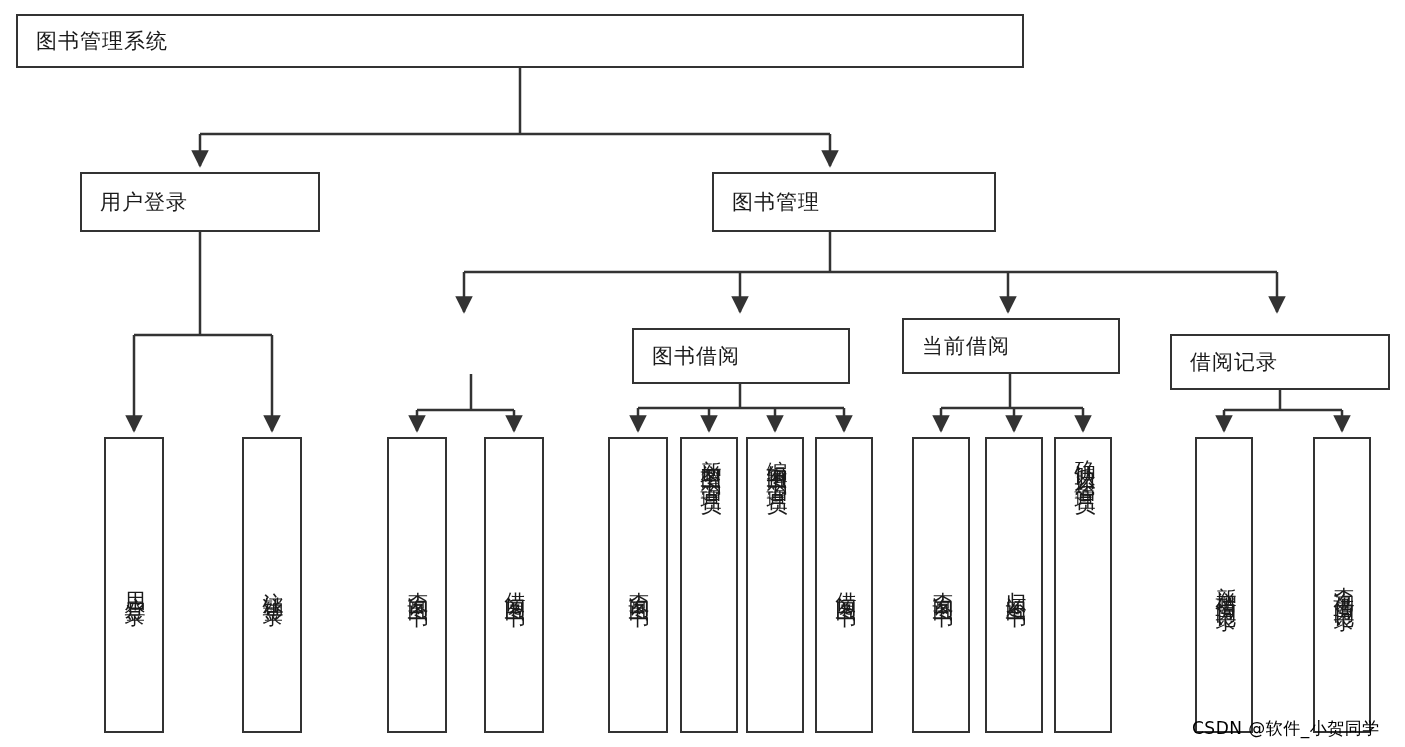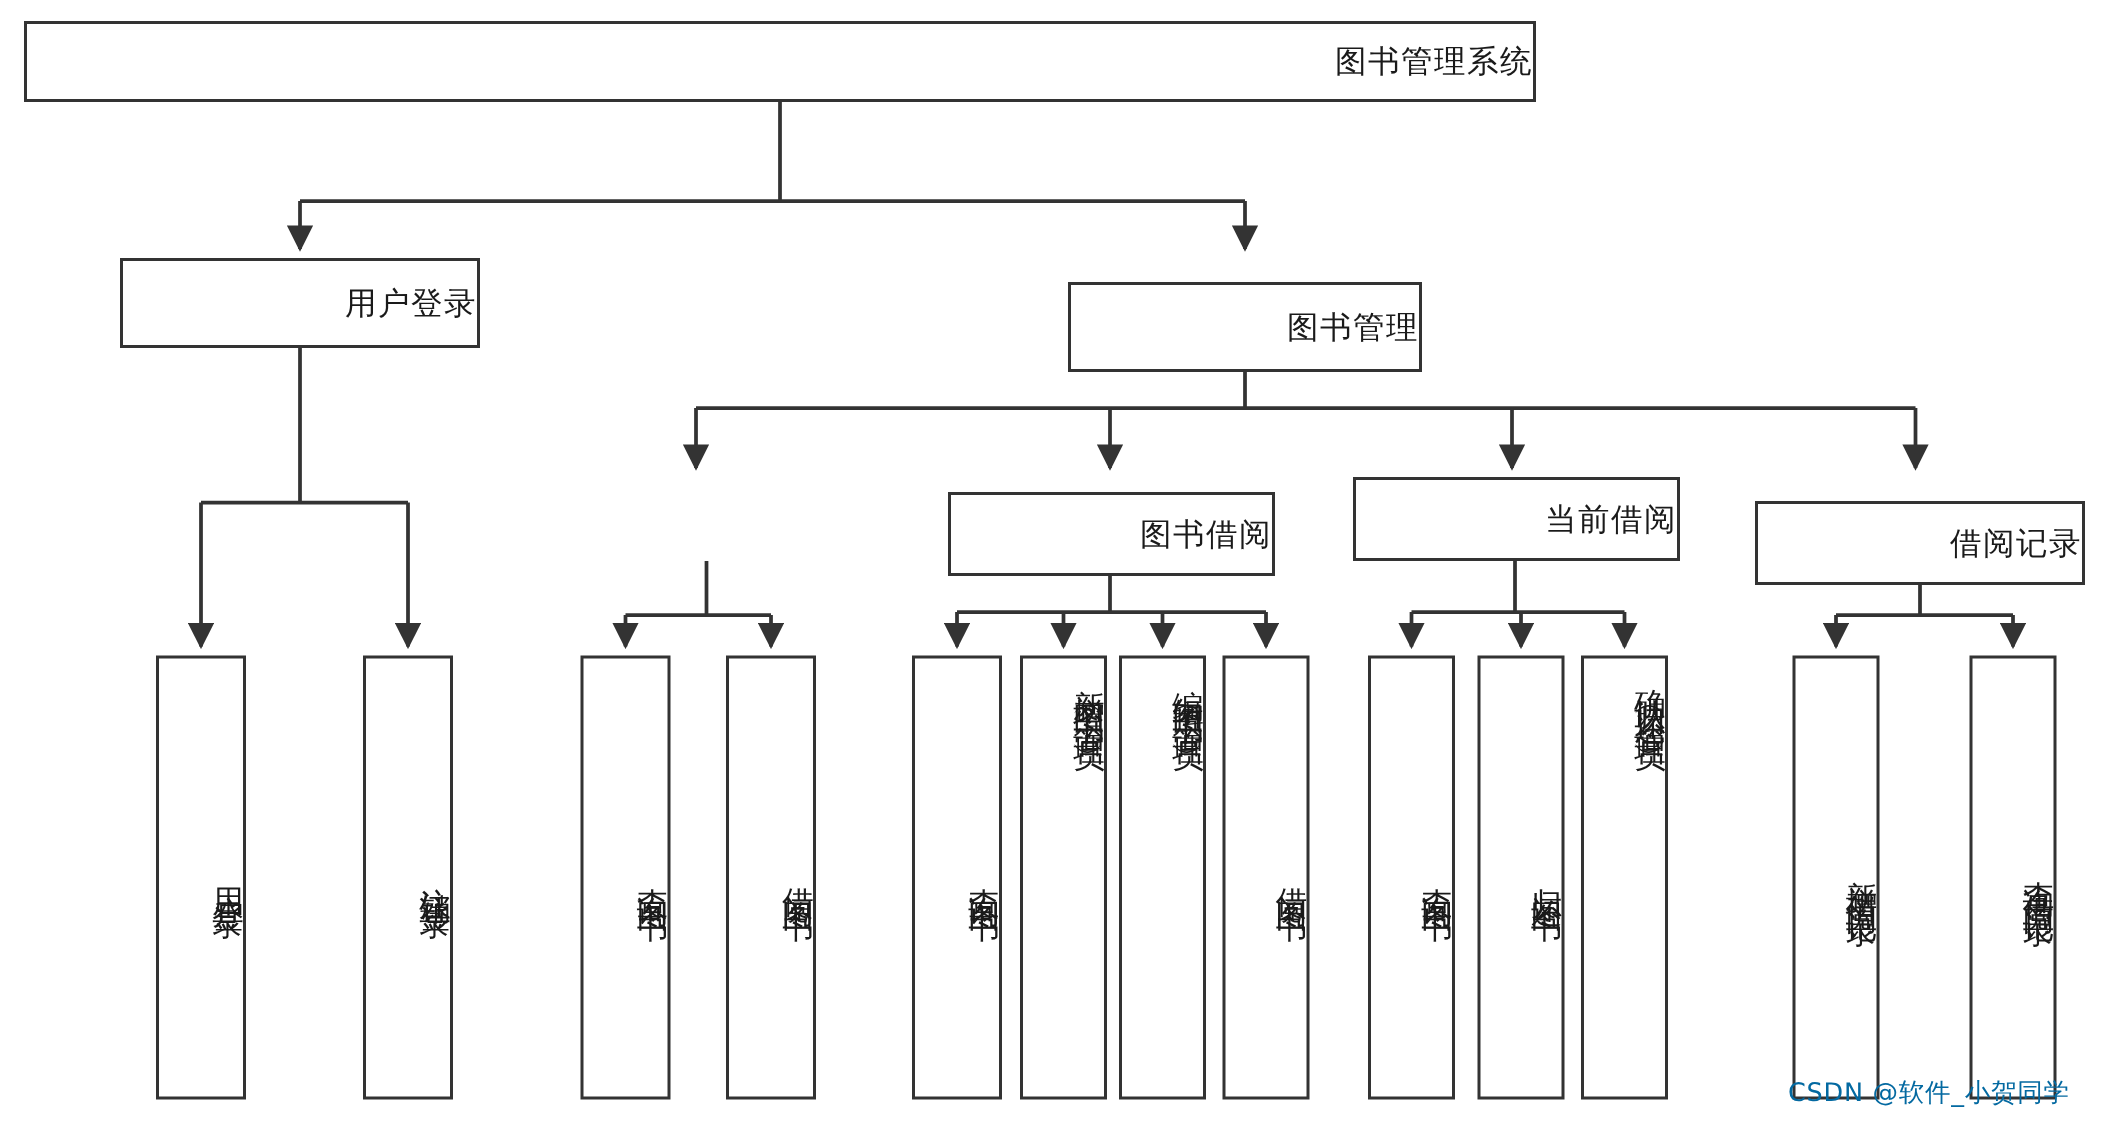--- a/index.html
+++ b/index.html
@@ -25,21 +25,21 @@
     height: 747px;
     pointer-events: none;
   }
   .node {
     position: absolute;
     box-sizing: border-box;
     background: #ffffff;
     border: 2px solid #333333;
     display: flex;
     align-items: center;
-    justify-content: flex-end;
+    justify-content: flex-start;
     color: #1a1a1a;
     padding-left: 18px;
   }
   .node.horiz {
     font-size: 21px;
     letter-spacing: 1px;
     white-space: nowrap;
   }
   .node.vert {
     font-size: 21px;
@@ -54,21 +54,21 @@
     line-height: 1;
     white-space: nowrap;
     text-align: center;
   }
   .node.vert.top-align {
     align-items: flex-start;
   }
   .watermark {
     position: absolute;
     font-size: 17px;
-    color: #0369a1;
+    color: #000000;
     white-space: nowrap;
     letter-spacing: 0.5px;
     text-align: center;
   }
 </style>
 </head>
 <body>
 
 <div id="canvas">
 
@@ -122,21 +122,21 @@
     </g>
   </svg>
 
   <div class="node horiz" style="left: 16px; top: 14px; width: 1008px; height: 54px;">
     <span>图书管理系统</span>
   </div>
 
   <div class="node horiz" style="left: 80px; top: 172px; width: 240px; height: 60px;">
     <span>用户登录</span>
   </div>
-  <div class="node horiz" style="left: 712px; top: 188px; width: 236px; height: 60px; font-family: Liberation Mono, monospace;">
+  <div class="node horiz" style="left: 712px; top: 172px; width: 284px; height: 60px; font-family: Liberation Mono, monospace;">
     <span>图书管理</span>
   </div>
 
   <div class="node horiz" style="left: 632px; top: 328px; width: 218px; height: 56px;">
     <span>图书借阅</span>
   </div>
   <div class="node horiz" style="left: 902px; top: 318px; width: 218px; height: 56px;">
     <span>当前借阅</span>
   </div>
   <div class="node horiz" style="left: 1170px; top: 334px; width: 220px; height: 56px;">

